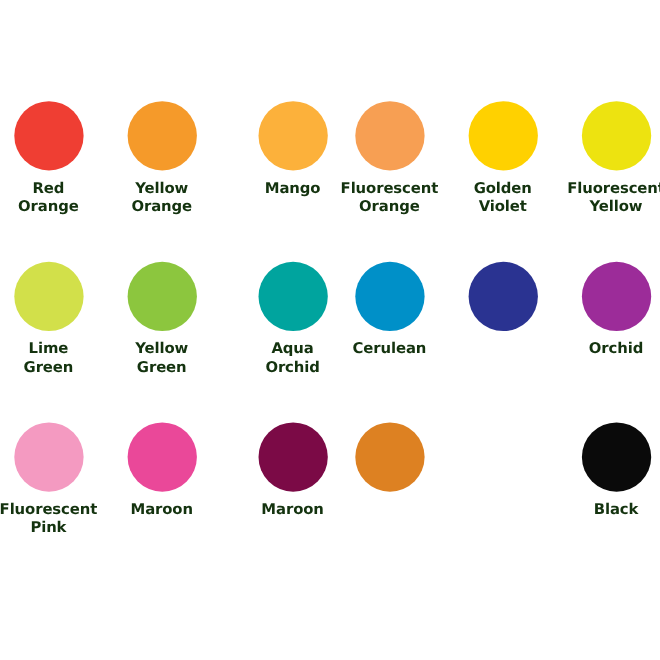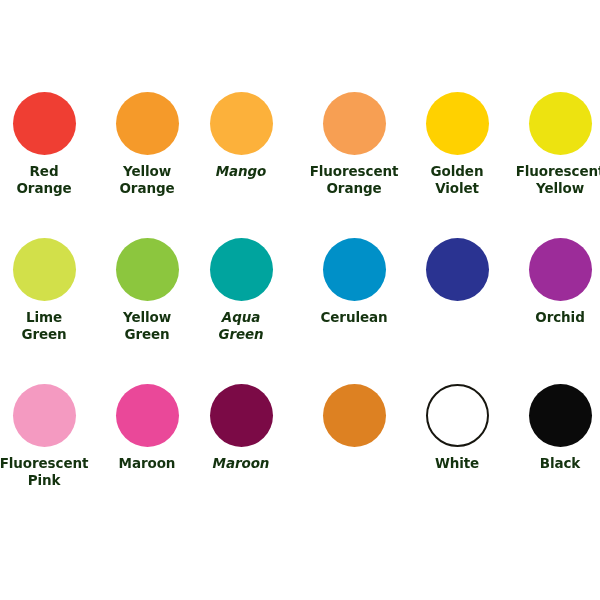--- a/index.html
+++ b/index.html
@@ -66,21 +66,21 @@
     font-weight: bold;
     line-height: 1.25;
     color: #14330f;
     letter-spacing: -0.1px;
     white-space: pre-line;
   }
 
   
   .col-0 { left: -6px; }
   .col-1 { left: 97px; }
-  .col-2 { left: 191px; font-style: italic; }
+  .col-2 { left: 216px; }
   .col-3 { left: 304px; }
   .col-4 { left: 407px; }
   .col-5 { left: 510px; }
 
   
   .row-0 { top: 90px; }
   .row-1 { top: 236px; }
   .row-2 { top: 382px; }
 </style>
 </head>
@@ -141,21 +141,21 @@
           <div class="swatch-dot" style="background: rgb(140, 198, 62);"></div>
         </div>
         <div class="swatch-label">Yellow
 Green</div>
       </div>
       <div class="swatch-cell col-2 row-1">
         <div class="swatch-dot-wrap">
           <div class="swatch-dot" style="background: rgb(0, 164, 158);"></div>
         </div>
         <div class="swatch-label">Aqua
-Green</div>
+Orchid</div>
       </div>
       <div class="swatch-cell col-3 row-1">
         <div class="swatch-dot-wrap">
           <div class="swatch-dot" style="background: rgb(0, 144, 200);"></div>
         </div>
         <div class="swatch-label">Cerulean</div>
       </div>
       <div class="swatch-cell col-4 row-1">
         <div class="swatch-dot-wrap">
           <div class="swatch-dot" style="background: rgb(42, 51, 145);"></div>
@@ -184,26 +184,20 @@
         <div class="swatch-dot-wrap">
           <div class="swatch-dot" style="background: rgb(123, 10, 70);"></div>
         </div>
         <div class="swatch-label">Maroon</div>
       </div>
       <div class="swatch-cell col-3 row-2">
         <div class="swatch-dot-wrap">
           <div class="swatch-dot" style="background: rgb(221, 129, 34);"></div>
         </div>
       </div>
-      <div class="swatch-cell col-4 row-2">
-        <div class="swatch-dot-wrap">
-          <div class="swatch-dot outlined" style="background: rgb(255, 255, 255);"></div>
-        </div>
-        <div class="swatch-label">White</div>
-      </div>
       <div class="swatch-cell col-5 row-2">
         <div class="swatch-dot-wrap">
           <div class="swatch-dot" style="background: rgb(10, 10, 10);"></div>
         </div>
         <div class="swatch-label">Black</div>
       </div>
     </div>
 </div>
 
 </body></html>

